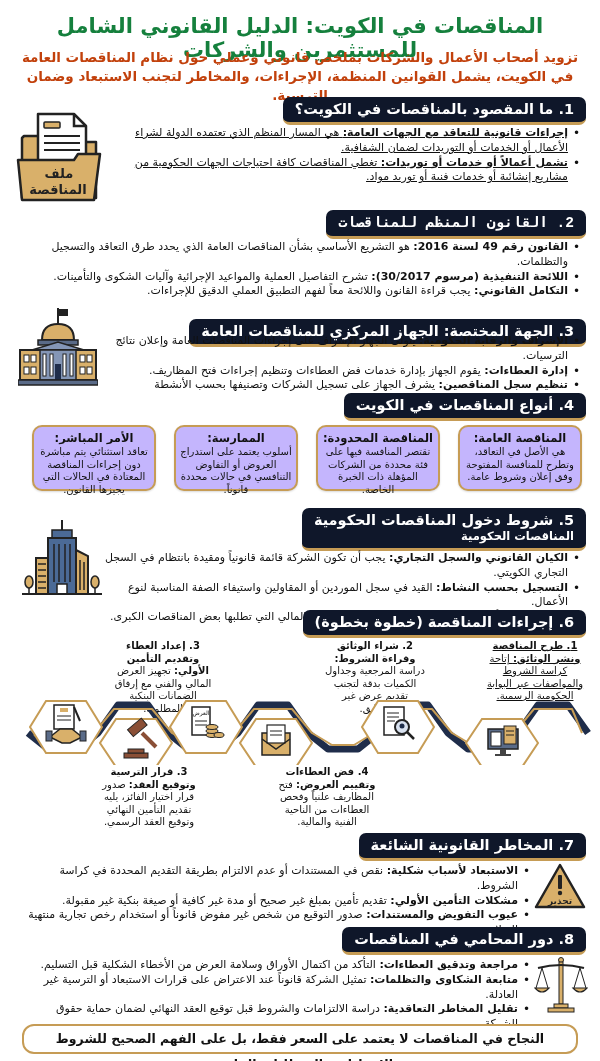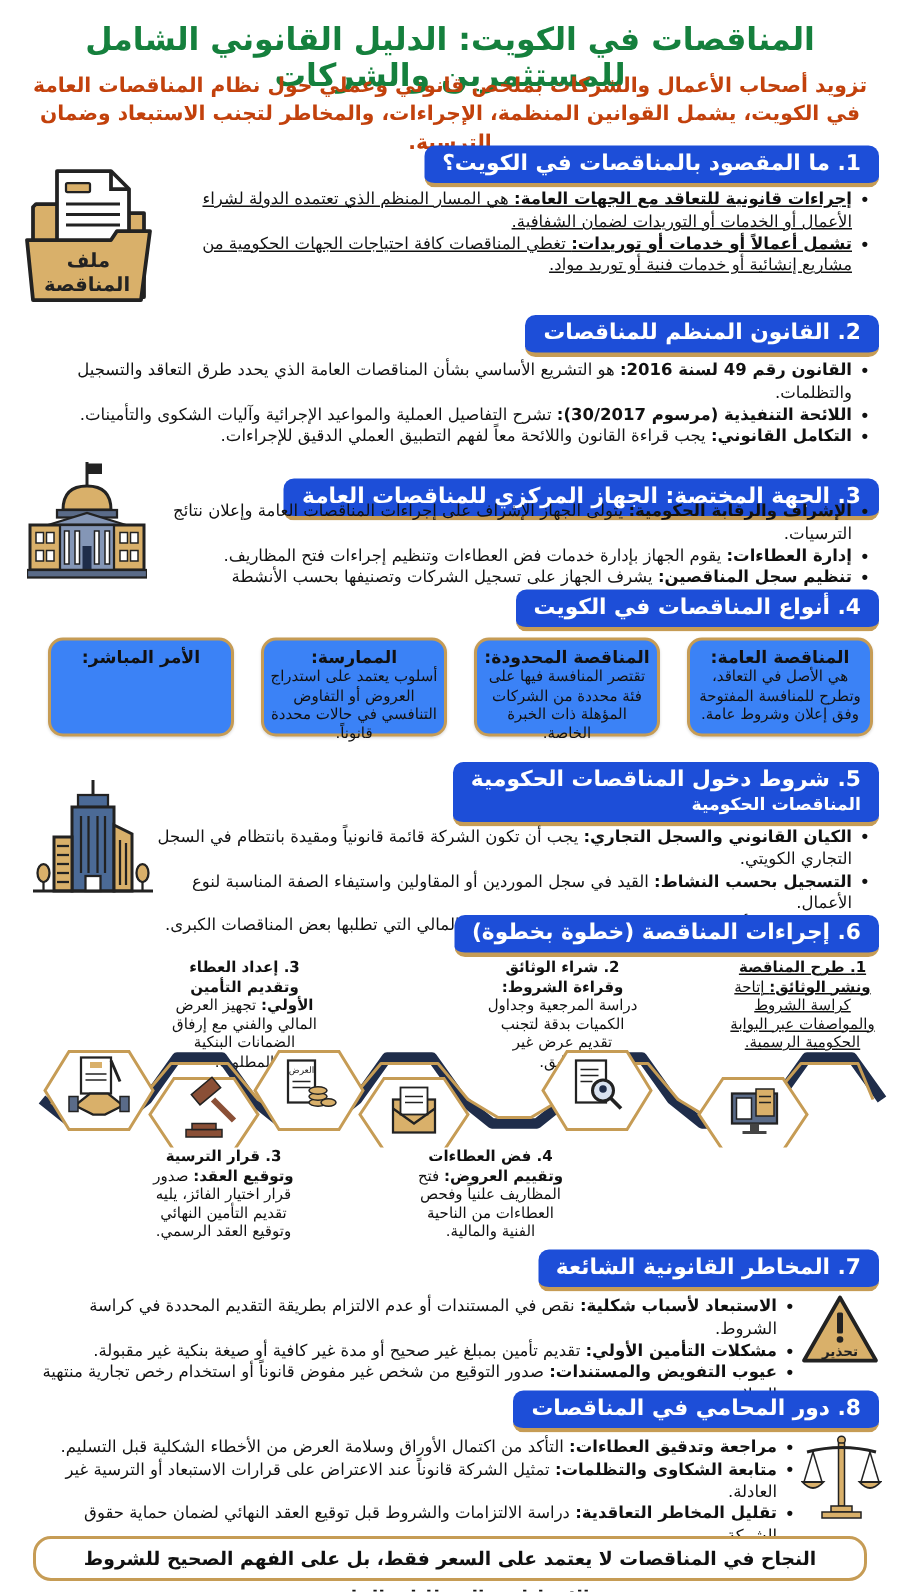--- a/index.html
+++ b/index.html
@@ -2,31 +2,31 @@
 <html><head>
 <meta charset="utf-8">
 <style>
   * { box-sizing: border-box; margin: 0; padding: 0; }
   html, body { width: 600px; height: 1061px; background: #ffffff; overflow: hidden; }
   body { font-family: "DejaVu Sans", sans-serif; color: #111; direction: rtl; position: relative; }
 
   .page-title { position: absolute; top: 14px; left: 0; right: 0; text-align: center; font-size: 21px; font-weight: bold; color: #15803d; letter-spacing: -0.3px; }
   .page-subtitle { position: absolute; top: 48px; left: 20px; right: 20px; text-align: center; font-size: 13.5px; font-weight: bold; line-height: 19px; color: #c2410c; }
 
-  .sec-header { position: absolute; right: 14px; background: #1d4ed8; color: #fff; font-weight: bold; font-size: 14.5px; padding: 4px 12px 5px 12px; border-radius: 7px; border-bottom: 3px solid #c69c55; white-space: nowrap; }
+  .sec-header { position: absolute; right: 14px; background: #0f172a; color: #fff; font-weight: bold; font-size: 14.5px; padding: 4px 12px 5px 12px; border-radius: 7px; border-bottom: 3px solid #c69c55; white-space: nowrap; }
   .sec-header .sub { display: block; font-size: 11.5px; font-weight: bold; margin-top: 1px; }
 
   .bullets { position: absolute; list-style: none; font-size: 11px; line-height: 14.8px; color: #111; }
   .bullets li { position: relative; padding-right: 12px; }
   .bullets li::before { content: "•"; position: absolute; right: 0; top: 0; font-size: 12px; }
   .bullets b { font-weight: bold; }
 
   .icon { position: absolute; }
 
-  .type-card { position: absolute; top: 425px; width: 124px; height: 66px; border: 2px solid #c69c55; border-radius: 10px; background: #3b82f6; text-align: center; padding: 4px 4px; box-shadow: 0 1px 2px rgba(0,0,0,0.15); }
+  .type-card { position: absolute; top: 425px; width: 124px; height: 66px; border: 2px solid #c69c55; border-radius: 10px; background: #c4b5fd; text-align: center; padding: 4px 4px; box-shadow: 0 1px 2px rgba(0,0,0,0.15); }
   .type-card .t { font-weight: bold; font-size: 11.5px; margin-bottom: 1px; }
   .type-card .d { font-size: 10px; line-height: 12.5px; }
 
   .step-text { position: absolute; width: 100px; text-align: center; font-size: 10px; line-height: 12.5px; }
   .step-text b { font-weight: bold; }
 
   .footer-box { position: absolute; left: 22px; right: 22px; top: 1024px; height: 30px; border: 2px solid #c69c55; border-radius: 12px; text-align: center; font-weight: bold; font-size: 12.5px; line-height: 26px; background: #fff; }
 </style>
 </head>
 <body>
@@ -47,21 +47,21 @@
     <rect x="30" y="14" width="16" height="6" rx="1" fill="#d9b06a" stroke="#222" stroke-width="1.5"></rect>
     <line x1="30" y1="28" x2="66" y2="28" stroke="#222" stroke-width="2"></line>
     <line x1="30" y1="35" x2="66" y2="35" stroke="#222" stroke-width="2"></line>
     <line x1="30" y1="42" x2="66" y2="42" stroke="#222" stroke-width="2"></line>
     <path d="M4 52 L60 52 L64 46 L86 46 L80 92 L8 92 Z" fill="#d9b06a" stroke="#222" stroke-width="2.5" stroke-linejoin="round"></path>
     <text x="45" y="70" text-anchor="middle" font-family="DejaVu Sans, sans-serif" font-size="13" font-weight="bold" fill="#222">ملف</text>
     <text x="44" y="86" text-anchor="middle" font-family="DejaVu Sans, sans-serif" font-size="13" font-weight="bold" fill="#222">المناقصة</text>
   </svg>
 </div>
 
-<div class="sec-header" style="top:210px;">2. القانون المنظم للمناقصات</div>
+<div class="sec-header" style="top:210px;font-family:Liberation Mono, monospace;">2. القانون المنظم للمناقصات</div>
 <ul class="bullets" style="top:240px; right:20px; left:30px;">
   <li><b>القانون رقم 49 لسنة 2016:</b><span> هو التشريع الأساسي بشأن المناقصات العامة الذي يحدد طرق التعاقد والتسجيل والتظلمات.</span></li>
   <li><b>اللائحة التنفيذية (مرسوم 30/2017):</b><span> تشرح التفاصيل العملية والمواعيد الإجرائية وآليات الشكوى والتأمينات.</span></li>
   <li><b>التكامل القانوني:</b><span> يجب قراءة القانون واللائحة معاً لفهم التطبيق العملي الدقيق للإجراءات.</span></li>
 </ul>
 
 <div class="sec-header" style="top:319px;">3. الجهة المختصة: الجهاز المركزي للمناقصات العامة</div>
 <ul class="bullets" style="top:334px; right:20px; left:110px;">
   <li><b>الإشراف والرقابة الحكومية:</b><span> يتولى الجهاز الإشراف على إجراءات المناقصات العامة وإعلان نتائج الترسيات.</span></li>
   <li><b>إدارة العطاءات:</b><span> يقوم الجهاز بإدارة خدمات فض العطاءات وتنظيم إجراءات فتح المظاريف.</span></li>
@@ -101,20 +101,21 @@
 <div class="type-card" style="right:160px;">
   <div class="t">المناقصة المحدودة:</div>
   <div class="d">تقتصر المنافسة فيها على فئة محددة من الشركات المؤهلة ذات الخبرة الخاصة.</div>
 </div>
 <div class="type-card" style="right:302px;">
   <div class="t">الممارسة:</div>
   <div class="d">أسلوب يعتمد على استدراج العروض أو التفاوض التنافسي في حالات محددة قانوناً.</div>
 </div>
 <div class="type-card" style="right:444px;">
   <div class="t">الأمر المباشر:</div>
+  <div class="d">تعاقد استثنائي يتم مباشرة دون إجراءات المناقصة المعتادة في الحالات التي يجيزها القانون.</div>
 </div>
 
 <div class="sec-header" style="top:508px;">
   <span>5. شروط دخول المناقصات الحكومية</span>
   <span class="sub">المناقصات الحكومية</span>
 </div>
 <ul class="bullets" style="top:551px; right:20px; left:104px;">
   <li><b>الكيان القانوني والسجل التجاري:</b><span> يجب أن تكون الشركة قائمة قانونياً ومقيدة بانتظام في السجل التجاري الكويتي.</span></li>
   <li><b>التسجيل بحسب النشاط:</b><span> القيد في سجل الموردين أو المقاولين واستيفاء الصفة المناسبة لنوع الأعمال.</span></li>
   <li><b>التصنيف والتأهيل:</b><span> استكمال متطلبات التصنيف الفني والمالي التي تطلبها بعض المناقصات الكبرى.</span></li>

